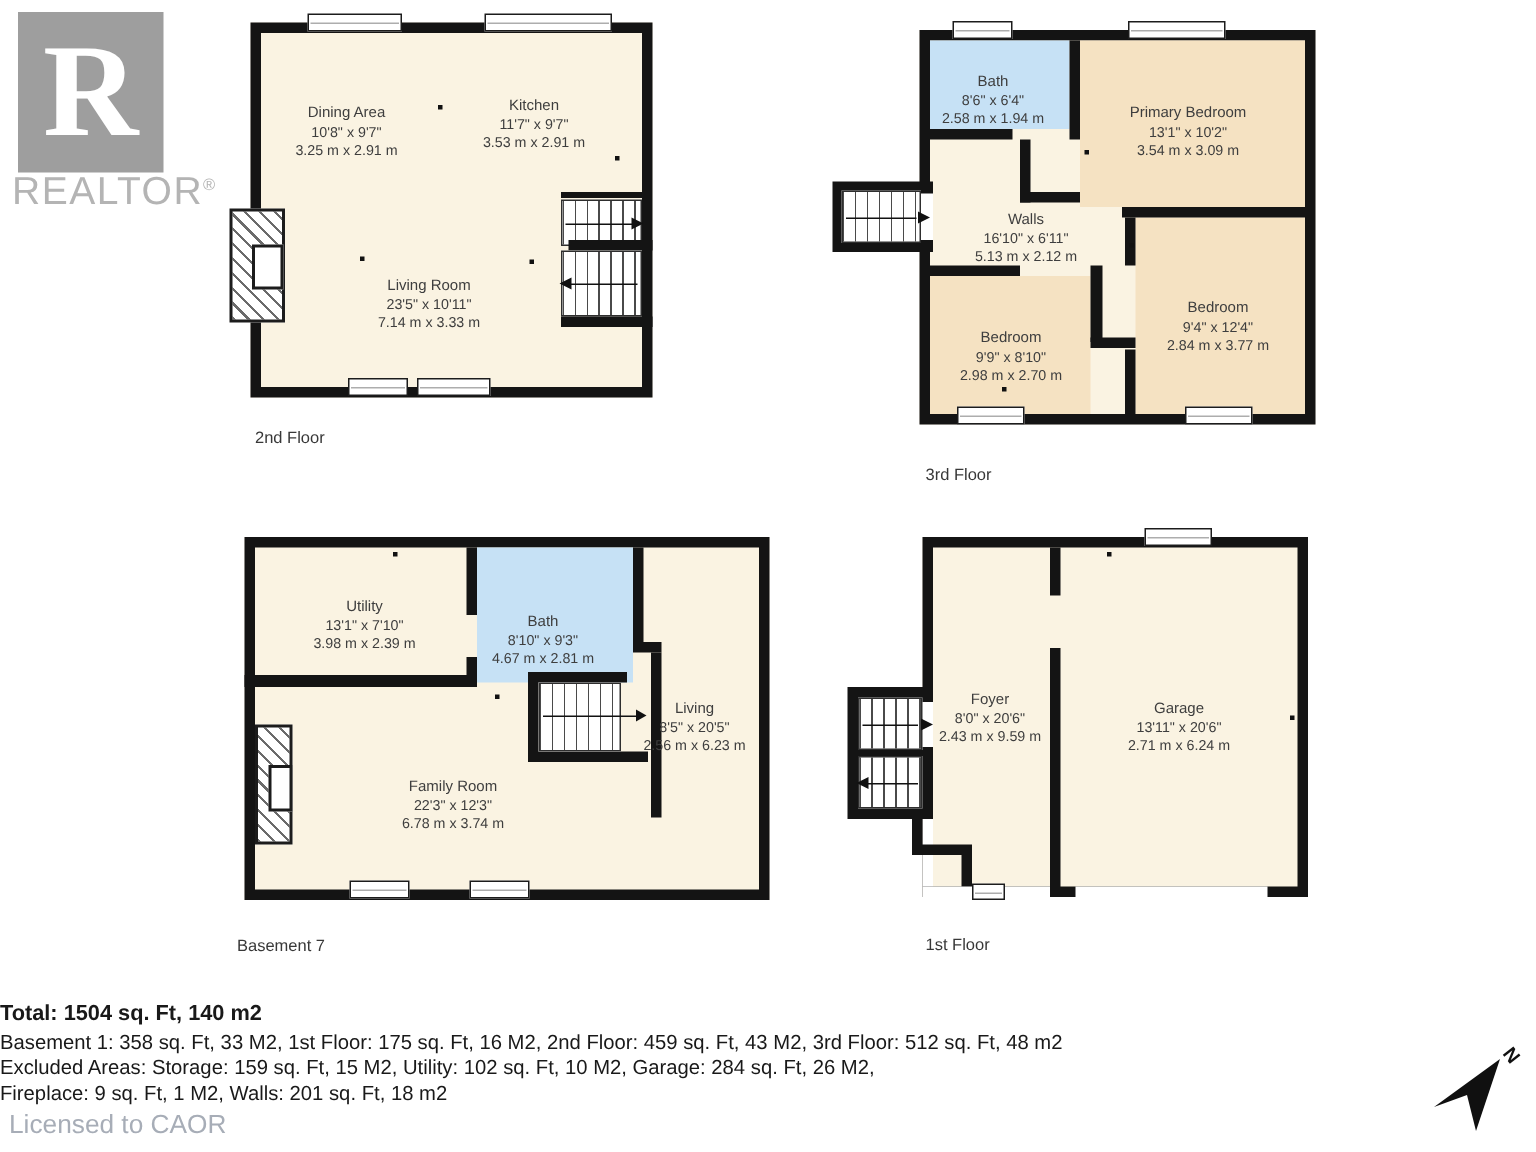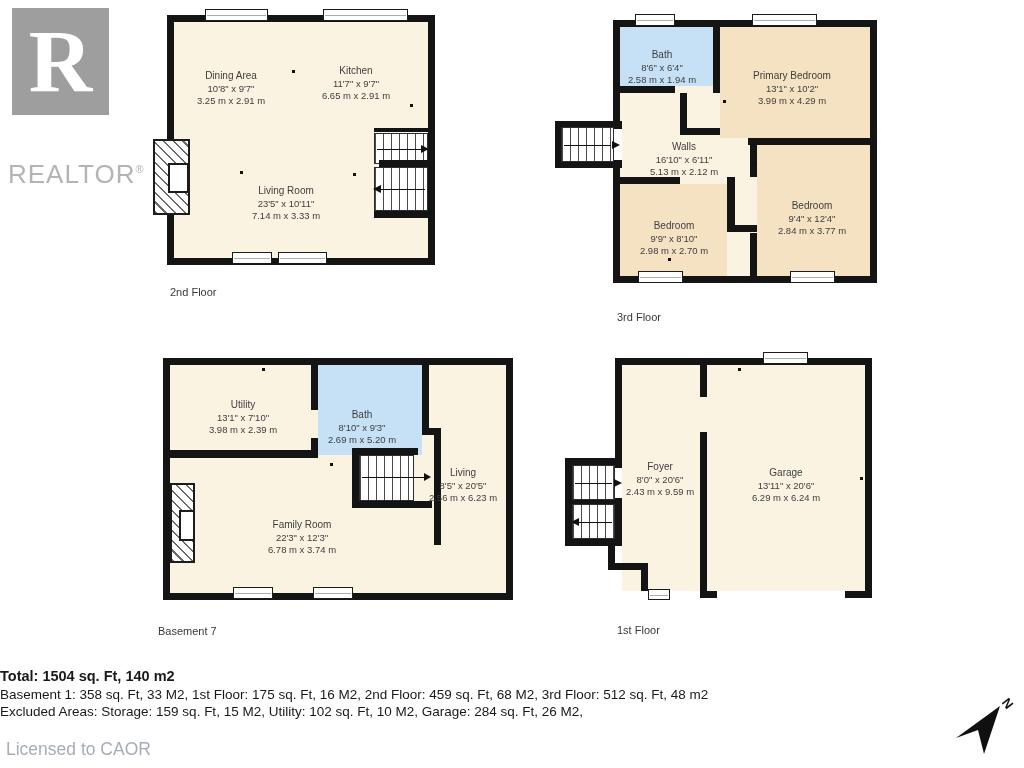--- a/index.html
+++ b/index.html
@@ -30,21 +30,21 @@
         background:#fff;background-image:repeating-linear-gradient(45deg,#6b6b6b 0,#6b6b6b 1.5px,transparent 1.5px,transparent 7px);}
   .fp-box{position:absolute;background:#fff;border:2px solid #1c1c1c;box-sizing:border-box;}
   .mark{position:absolute;width:3px;height:3px;background:#111;}
   .rlabel{position:absolute;transform:translateX(-50%);text-align:center;color:var(--label-ink);white-space:nowrap;}
   .rname{font-size:10px;line-height:12px;margin-bottom:1px;}
   .rdim{font-size:9.5px;line-height:11.5px;}
   .fcaption{position:absolute;font-size:11px;color:#383838;}
   .logo-box{position:absolute;left:12px;top:8px;width:97px;height:107px;background:var(--logo-gray);
         display:flex;align-items:center;justify-content:center;}
   .logo-r{color:#fff;font-family:"Liberation Serif",serif;font-weight:bold;font-size:88px;line-height:100px;}
-  .logo-word{position:absolute;left:8px;top:112px;font-size:26px;letter-spacing:1px;color:var(--logo-text-gray);margin-top:47px;}
+  .logo-word{position:absolute;left:8px;top:112px;font-size:26px;letter-spacing:1px;color:var(--logo-text-gray);}
   .logo-word sup{font-size:11px;}
   .summary{position:absolute;left:0;top:667px;width:1024px;text-align:left;color:#191919;}
   .sum-total{font-weight:bold;font-size:14.5px;line-height:18px;margin-bottom:1px;}
   .sum-line{font-size:13.5px;line-height:17px;}
   .sum-disc{font-size:7.5px;color:#3c3c3c;margin-top:9px;}
   .licensed{position:absolute;left:6px;top:739px;font-size:17.5px;color:#A7ADB7;}
   .compass{position:absolute;left:948px;top:696px;width:70px;height:66px;}
   .compass .nlabel{position:absolute;left:55px;top:0px;font-size:13px;font-weight:bold;color:#111;
         transform:rotate(52deg);}
 </style>
@@ -87,21 +87,21 @@
   <div class="mark" style="left:410px;top:104px"></div>
 
   <div class="rlabel" style="left:231px;top:70px">
     <div class="rname">Dining Area</div>
     <div class="rdim">10'8" x 9'7"</div>
     <div class="rdim">3.25 m x 2.91 m</div>
   </div>
   <div class="rlabel" style="left:356px;top:65px">
     <div class="rname">Kitchen</div>
     <div class="rdim">11'7" x 9'7"</div>
-    <div class="rdim">6.65 m x 2.91 m</div>
+    <div class="rdim">3.53 m x 2.91 m</div>
   </div>
   <div class="rlabel" style="left:286px;top:185px">
     <div class="rname">Living Room</div>
     <div class="rdim">23'5" x 10'11"</div>
     <div class="rdim">7.14 m x 3.33 m</div>
   </div>
   <div class="fcaption" style="left:170px;top:286px">2nd Floor</div>
 
   <div class="plan" style="left:613px;top:20px;width:264px;height:263px"></div>
 
@@ -138,21 +138,21 @@
   <div class="mark" style="left:723px;top:100px"></div>
 
   <div class="rlabel" style="left:662px;top:49px">
     <div class="rname">Bath</div>
     <div class="rdim">8'6" x 6'4"</div>
     <div class="rdim">2.58 m x 1.94 m</div>
   </div>
   <div class="rlabel" style="left:792px;top:70px">
     <div class="rname">Primary Bedroom</div>
     <div class="rdim">13'1" x 10'2"</div>
-    <div class="rdim">3.99 m x 4.29 m</div>
+    <div class="rdim">3.54 m x 3.09 m</div>
   </div>
   <div class="rlabel" style="left:684px;top:141px">
     <div class="rname">Walls</div>
     <div class="rdim">16'10" x 6'11"</div>
     <div class="rdim">5.13 m x 2.12 m</div>
   </div>
   <div class="rlabel" style="left:674px;top:220px">
     <div class="rname">Bedroom</div>
     <div class="rdim">9'9" x 8'10"</div>
     <div class="rdim">2.98 m x 2.70 m</div>
@@ -192,21 +192,21 @@
   <div class="mark" style="left:330px;top:463px"></div>
 
   <div class="rlabel" style="left:243px;top:399px">
     <div class="rname">Utility</div>
     <div class="rdim">13'1" x 7'10"</div>
     <div class="rdim">3.98 m x 2.39 m</div>
   </div>
   <div class="rlabel" style="left:362px;top:409px">
     <div class="rname">Bath</div>
     <div class="rdim">8'10" x 9'3"</div>
-    <div class="rdim">2.69 m x 5.20 m</div>
+    <div class="rdim">4.67 m x 2.81 m</div>
   </div>
   <div class="rlabel" style="left:463px;top:467px">
     <div class="rname">Living</div>
     <div class="rdim">8'5" x 20'5"</div>
     <div class="rdim">2.56 m x 6.23 m</div>
   </div>
   <div class="rlabel" style="left:302px;top:519px">
     <div class="rname">Family Room</div>
     <div class="rdim">22'3" x 12'3"</div>
     <div class="rdim">6.78 m x 3.74 m</div>
@@ -245,28 +245,29 @@
   <div class="mark" style="left:860px;top:477px"></div>
 
   <div class="rlabel" style="left:660px;top:461px">
     <div class="rname">Foyer</div>
     <div class="rdim">8'0" x 20'6"</div>
     <div class="rdim">2.43 m x 9.59 m</div>
   </div>
   <div class="rlabel" style="left:786px;top:467px">
     <div class="rname">Garage</div>
     <div class="rdim">13'11" x 20'6"</div>
-    <div class="rdim">6.29 m x 6.24 m</div>
+    <div class="rdim">2.71 m x 6.24 m</div>
   </div>
   <div class="fcaption" style="left:617px;top:624px">1st Floor</div>
 
   <div class="summary">
     <div class="sum-total">Total: 1504 sq. Ft, 140 m2</div>
-    <div class="sum-line">Basement 1: 358 sq. Ft, 33 M2, 1st Floor: 175 sq. Ft, 16 M2, 2nd Floor: 459 sq. Ft, 68 M2, 3rd Floor: 512 sq. Ft, 48 m2</div>
+    <div class="sum-line">Basement 1: 358 sq. Ft, 33 M2, 1st Floor: 175 sq. Ft, 16 M2, 2nd Floor: 459 sq. Ft, 43 M2, 3rd Floor: 512 sq. Ft, 48 m2</div>
     <div class="sum-line">Excluded Areas: Storage: 159 sq. Ft, 15 M2, Utility: 102 sq. Ft, 10 M2, Garage: 284 sq. Ft, 26 M2,</div>
+    <div class="sum-line">Fireplace: 9 sq. Ft, 1 M2, Walls: 201 sq. Ft, 18 m2</div>
   </div>
 
   <div class="licensed">Licensed to CAOR</div>
 
   <div class="compass">
     <svg width="70" height="66" viewBox="0 0 70 66">
       <polygon points="52,10 8,42 30,34 36,58" fill="#101010"></polygon>
     </svg>
     <div class="nlabel">N</div>
   </div>

